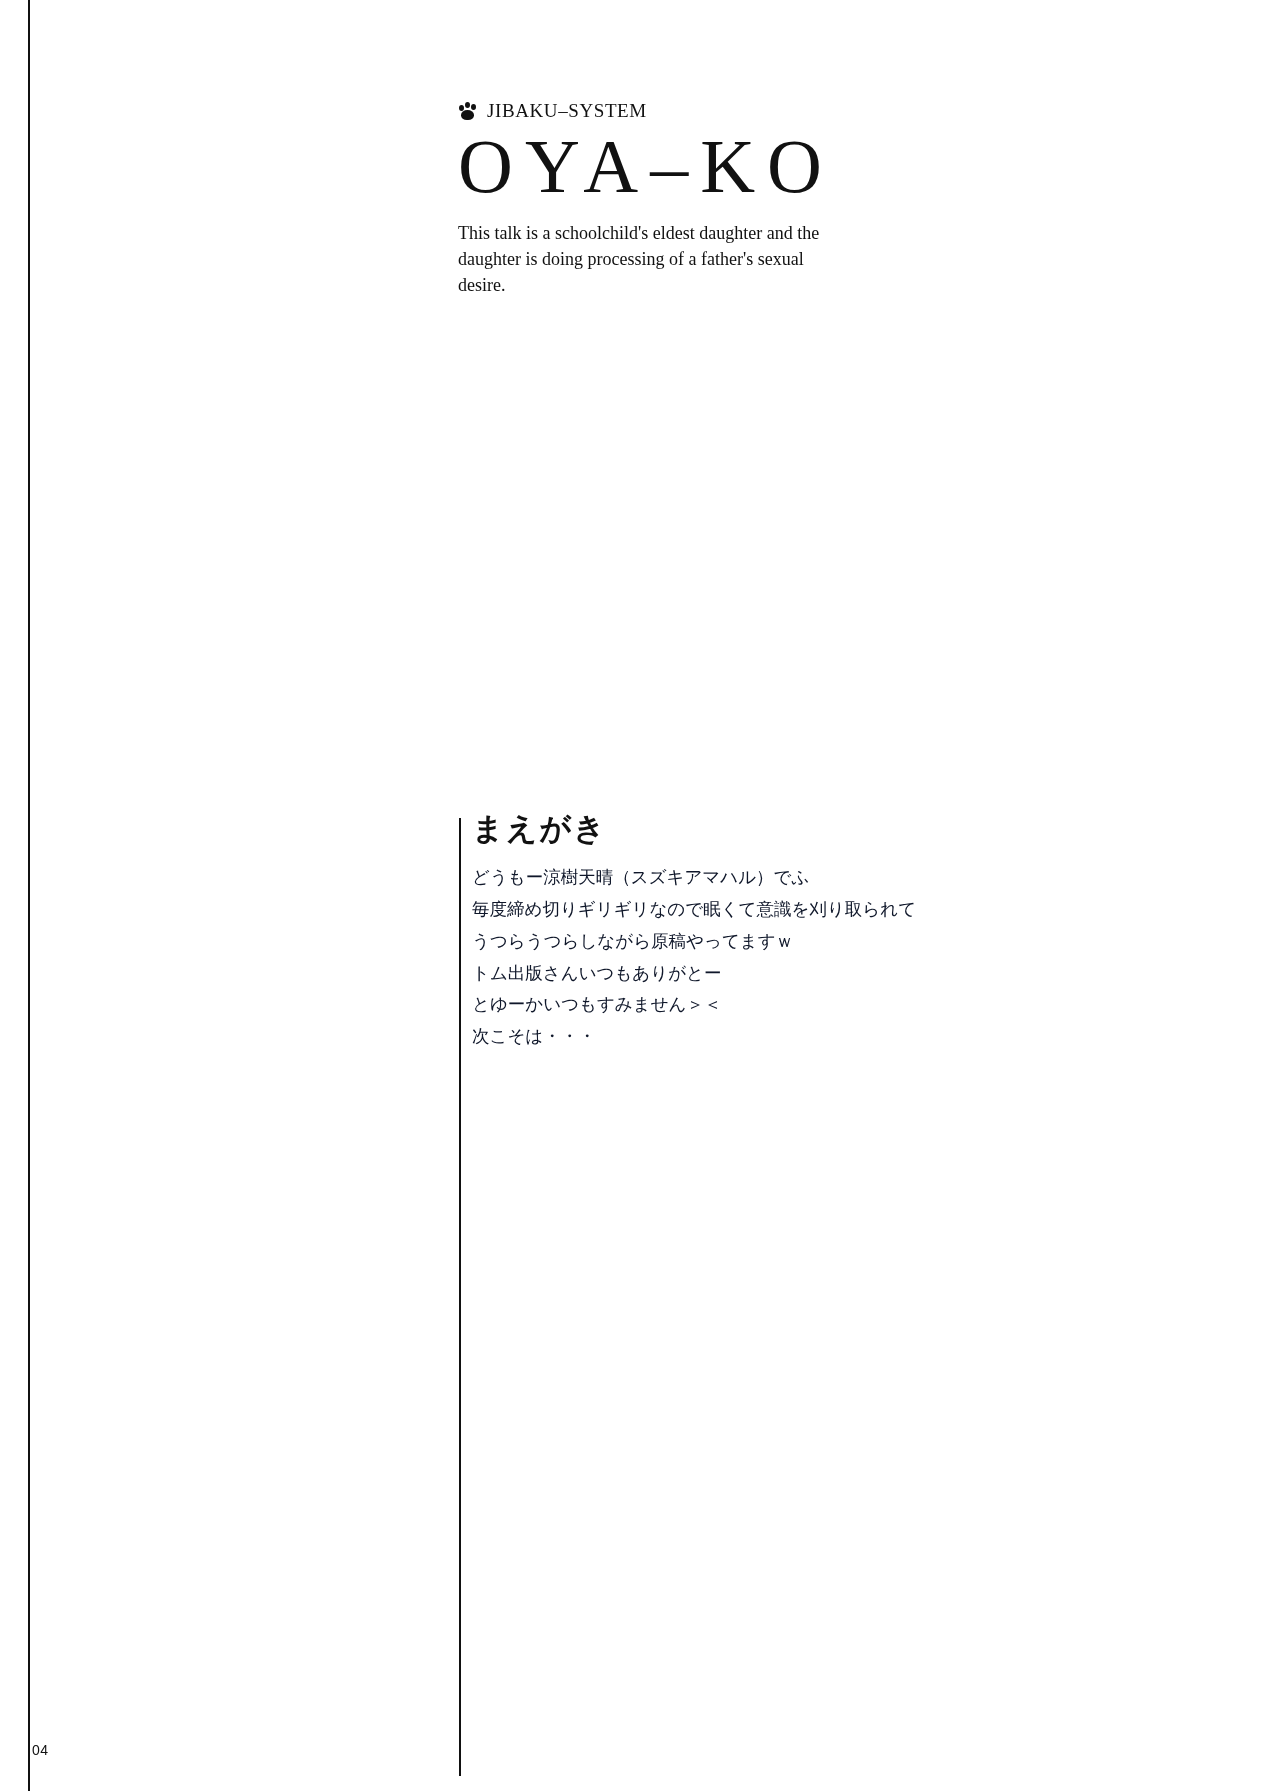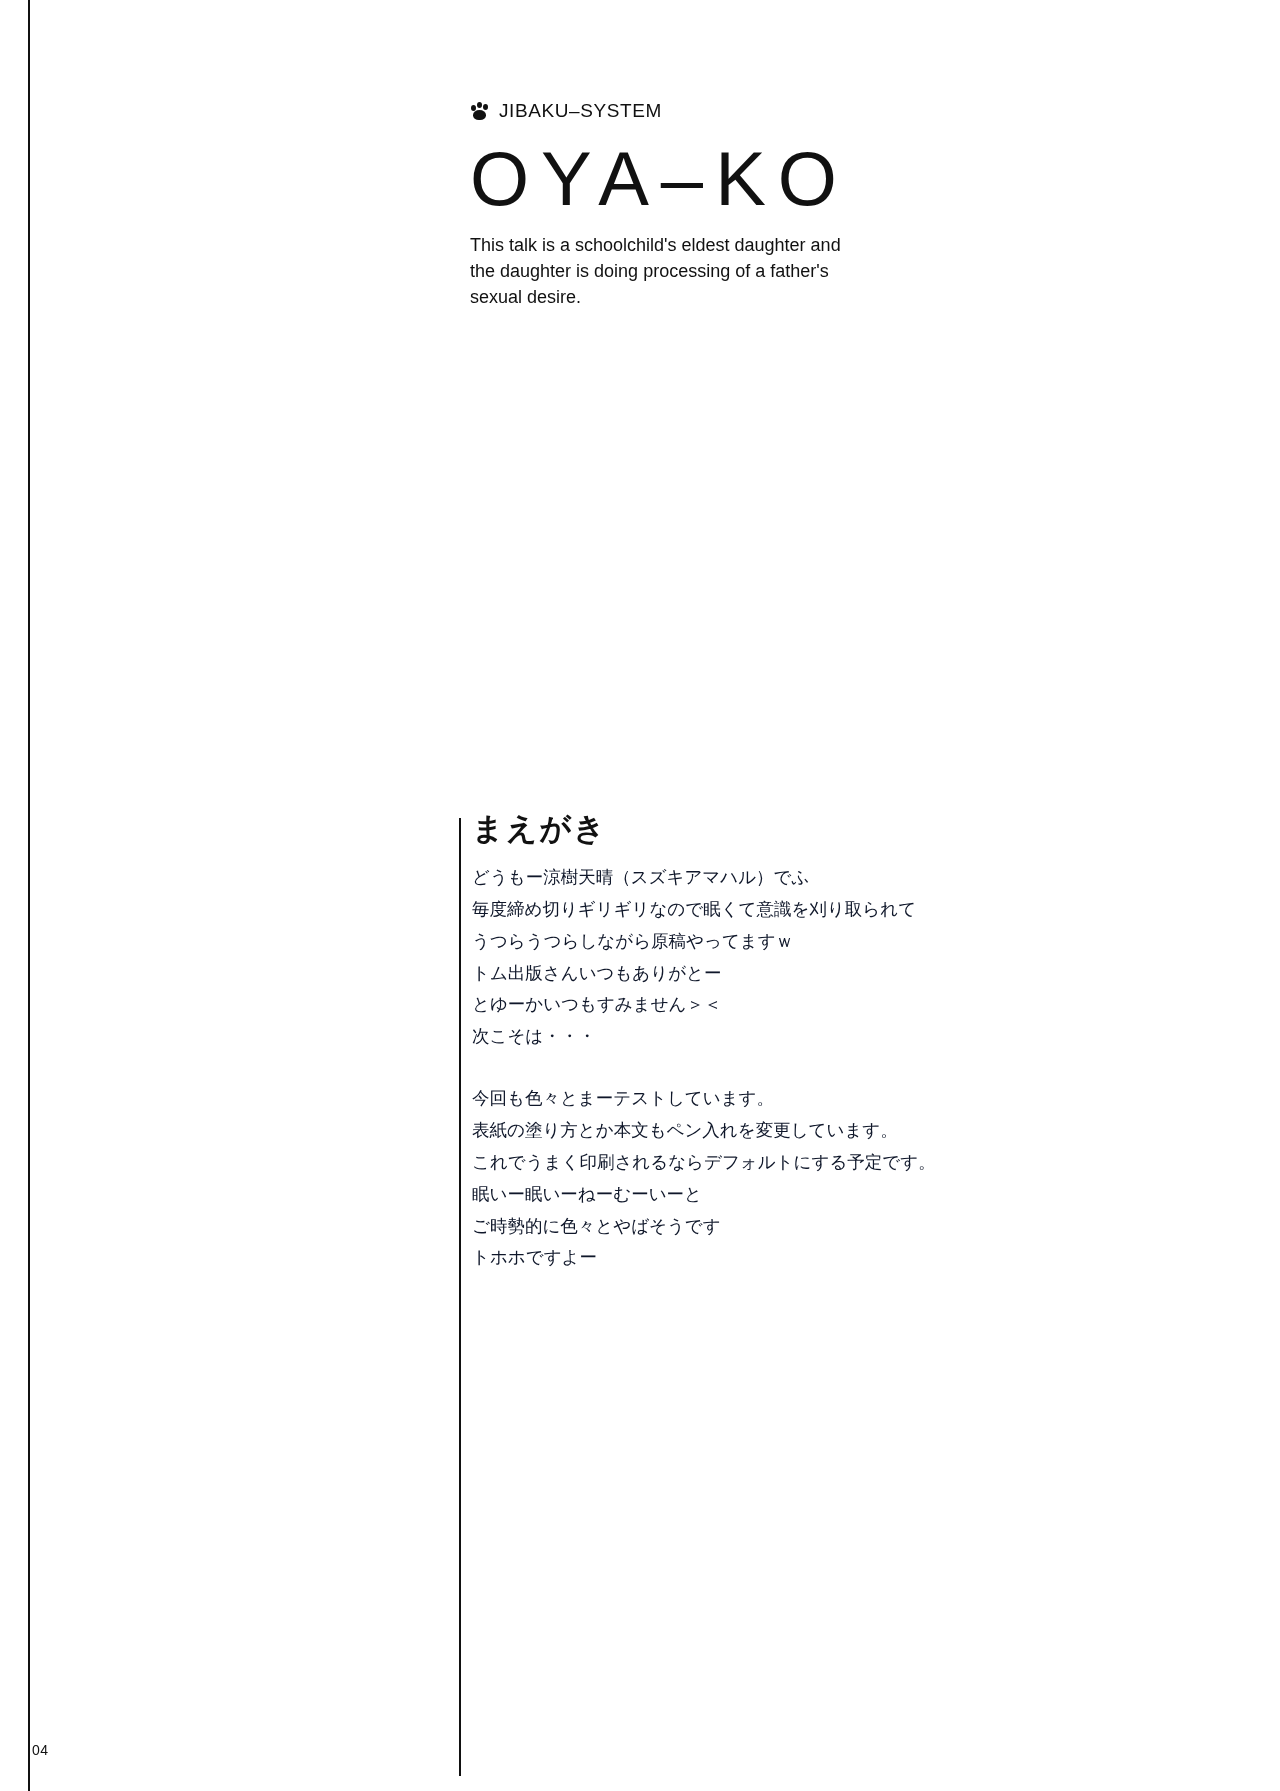--- a/index.html
+++ b/index.html
@@ -29,23 +29,24 @@
     left: 28px;
     top: 0;
     width: 2px;
     height: 1791px;
     background: #111111;
   }
 
   
   .masthead {
     position: absolute;
-    left: 470px;
+    left: 458px;
     top: 100px;
     width: 420px;
+    font-family: Liberation Serif, serif;
   }
   .brand-line {
     display: flex;
     align-items: center;
     gap: 7px;
     height: 22px;
   }
   .paw-icon {
     width: 22px;
     height: 18px;
@@ -65,21 +66,21 @@
 
   .brand-text {
     font-size: 19px;
     letter-spacing: 0.6px;
     font-weight: 400;
     color: #111111;
     white-space: nowrap;
   }
 
   .big-title {
-    margin-top: 18px;
+    margin-top: 6px;
     font-size: 76px;
     line-height: 1.02;
     letter-spacing: 12px;
     font-weight: 400;
     color: #111111;
     white-space: nowrap;
   }
 
   .subtitle {
     margin-top: 14px;
@@ -155,23 +156,17 @@
   <div class="preface-rule"></div>
 
   <div class="preface">
     <h2 class="preface-heading">まえがき</h2>
     <p class="para">どうもー涼樹天晴（スズキアマハル）でふ
 毎度締め切りギリギリなので眠くて意識を刈り取られて
 うつらうつらしながら原稿やってますｗ
 トム出版さんいつもありがとー
 とゆーかいつもすみません＞＜
 次こそは・・・</p>
-    <p class="para">今回も色々とまーテストしています。
-表紙の塗り方とか本文もペン入れを変更しています。
-これでうまく印刷されるならデフォルトにする予定です。
-眠いー眠いーねーむーいーと
-ご時勢的に色々とやばそうです
-トホホですよー</p>
   </div>
 
   <div class="folio">04</div>
 
 </div>
 
 </body></html>

